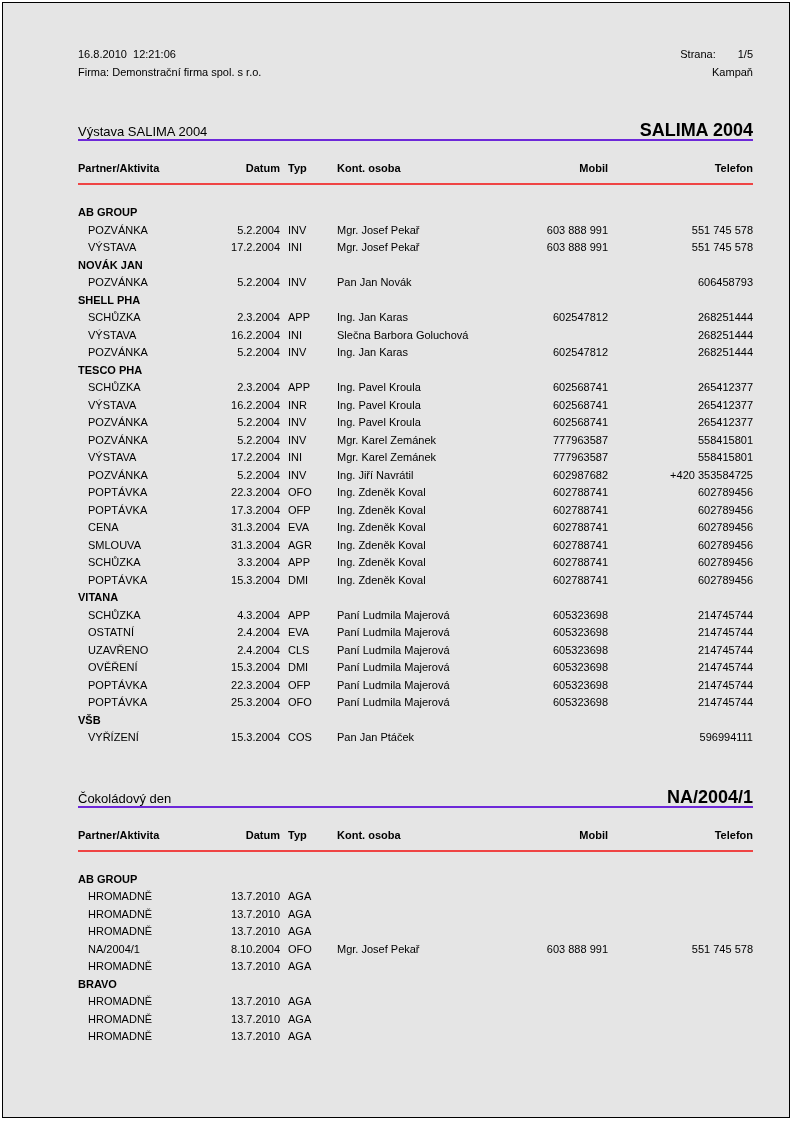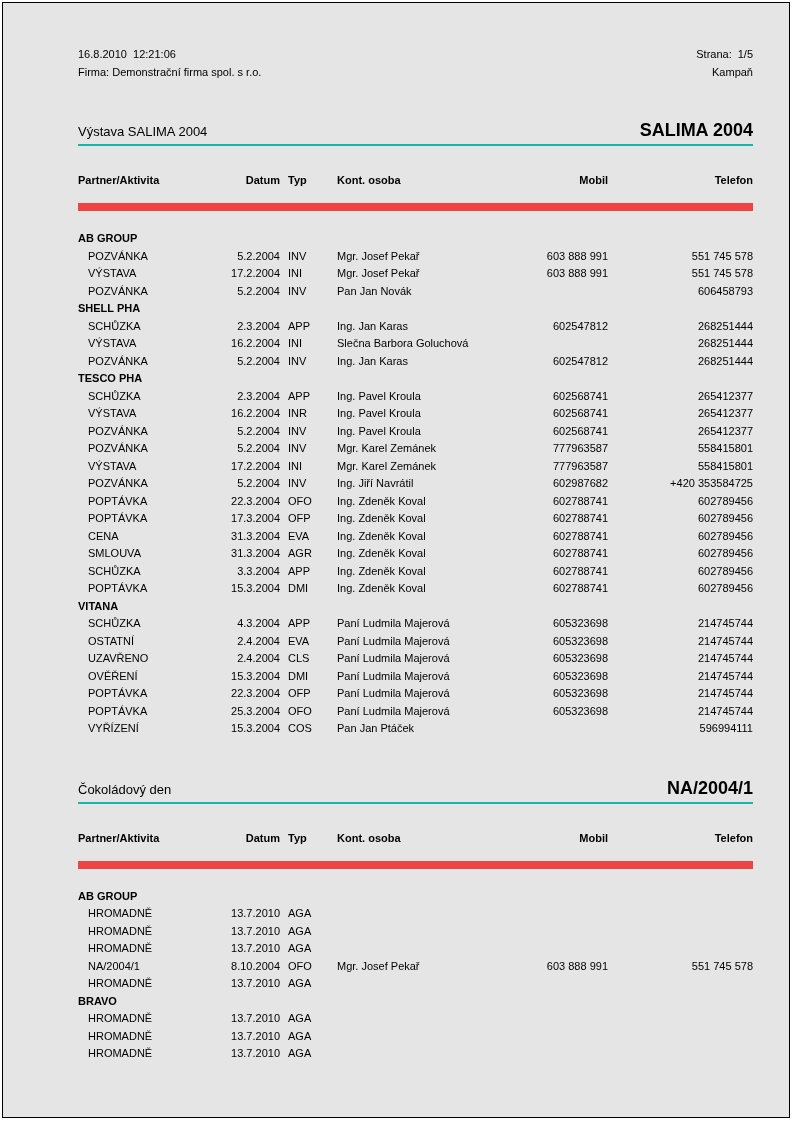--- a/index.html
+++ b/index.html
@@ -7,33 +7,33 @@
          font-family:"Liberation Sans","DejaVu Sans",sans-serif; color:#000; }
   .page { position:absolute; left:2px; top:2px; width:788px; height:1116px;
           border:1px solid #000; box-sizing:border-box; background:#e5e5e5; overflow:hidden;text-decoration:underline; }
   .content { position:absolute; left:75px; top:0; width:675px; }
 
   
   .page-header { display:flex; justify-content:space-between; margin-top:42px;
                  font-size:11px; line-height:18px; }
   .ph-left div { white-space:pre; }
   .ph-right { text-align:right; }
-  .strana { display:flex; gap:6px; justify-content:flex-end; }
+  .strana { display:flex; gap:22px; justify-content:flex-end; }
 
   
   .section { margin-top:24px; }
   .section + .section { margin-top:25px; }
   .section-title-row { display:flex; justify-content:space-between; align-items:baseline;
-                       border-bottom:2px solid #14b8a6; padding-bottom:5px; }
+                       border-bottom:2px solid #6d28d9; }
   .section-title { font-size:13px; line-height:15px; }
   .section-code  { font-size:18px; line-height:18px; font-weight:bold;margin-top:16px; }
 
   
   .col-head, .row { display:grid; grid-template-columns:140px 62px 57px 168px 103px 145px; }
-  .col-head { margin-top:27px; padding-bottom:16px; border-bottom:8px solid #ef4444;
+  .col-head { margin-top:20px; padding-bottom:8px; border-bottom:2px solid #ef4444;
               font-size:11px; font-weight:bold; line-height:14px; }
   .rows { margin-top:19px; font-size:11px; }
   .row, .group-row { height:17.5px; line-height:17.5px; white-space:nowrap; overflow:visible; }
   .group-row { font-weight:bold; }
   .c-act     { padding-left:10px; }
   .c-datum   { text-align:right; }
   .c-typ     { padding-left:8px; }
   .c-mobil   { text-align:right; }
   .c-telefon { text-align:right; }
 </style>
@@ -82,20 +82,21 @@
               <div class="c-telefon">551 745 578</div>
             </div>
             <div class="row">
               <div class="c-act">VÝSTAVA</div>
               <div class="c-datum">17.2.2004</div>
               <div class="c-typ">INI</div>
               <div>Mgr. Josef Pekař</div>
               <div class="c-mobil">603 888 991</div>
               <div class="c-telefon">551 745 578</div>
             </div>
+            <div class="group-row">NOVÁK JAN</div>
             <div class="row">
               <div class="c-act">POZVÁNKA</div>
               <div class="c-datum">5.2.2004</div>
               <div class="c-typ">INV</div>
               <div>Pan Jan Novák</div>
               <div class="c-mobil"></div>
               <div class="c-telefon">606458793</div>
             </div>
             <div class="group-row">SHELL PHA</div>
             <div class="row">
@@ -261,20 +262,21 @@
               <div class="c-telefon">214745744</div>
             </div>
             <div class="row">
               <div class="c-act">POPTÁVKA</div>
               <div class="c-datum">25.3.2004</div>
               <div class="c-typ">OFO</div>
               <div>Paní Ludmila Majerová</div>
               <div class="c-mobil">605323698</div>
               <div class="c-telefon">214745744</div>
             </div>
+            <div class="group-row">VŠB</div>
             <div class="row">
               <div class="c-act">VYŘÍZENÍ</div>
               <div class="c-datum">15.3.2004</div>
               <div class="c-typ">COS</div>
               <div>Pan Jan Ptáček</div>
               <div class="c-mobil"></div>
               <div class="c-telefon">596994111</div>
             </div>
           </div>
         </div>

